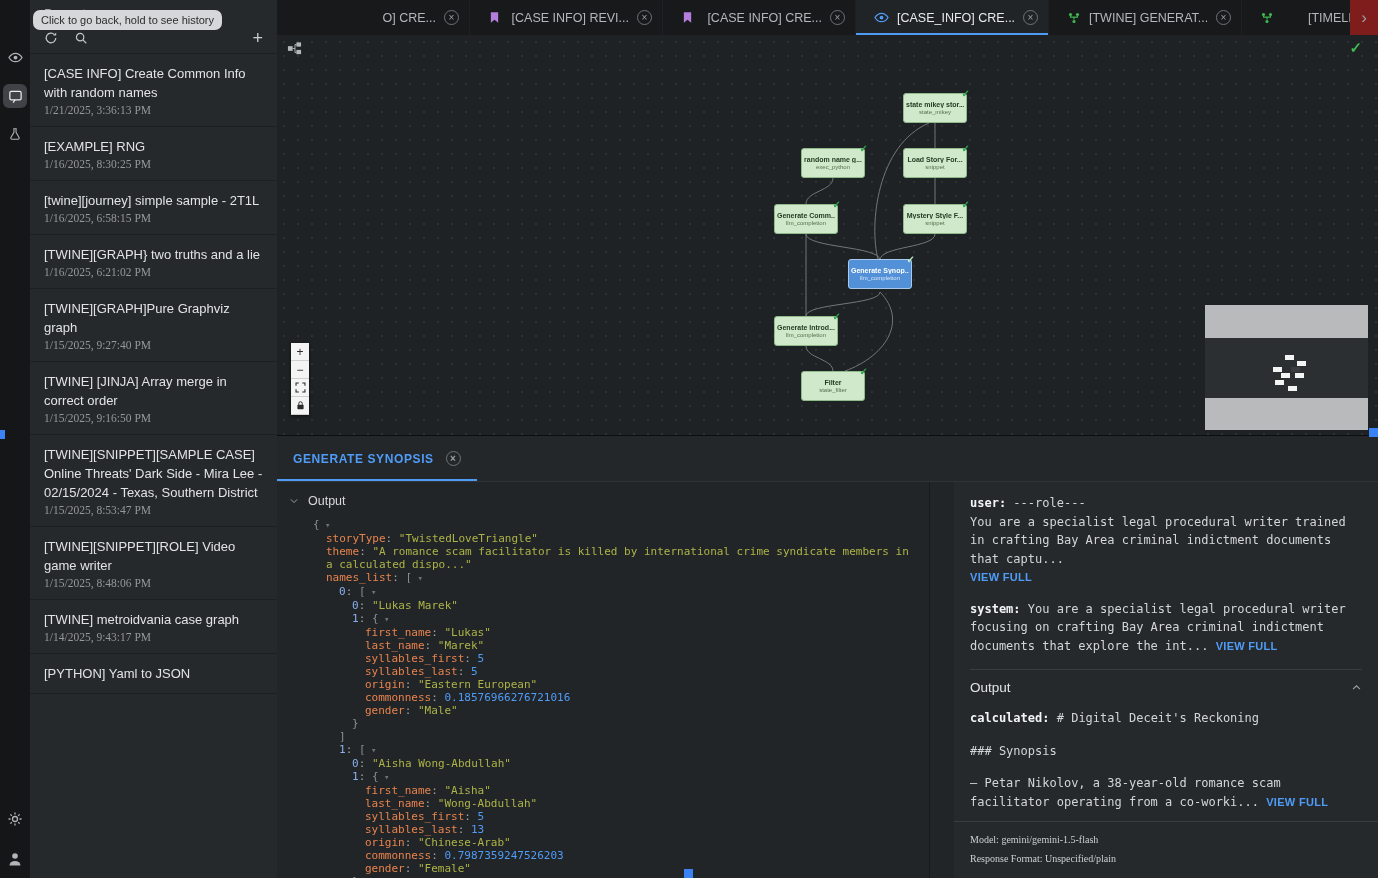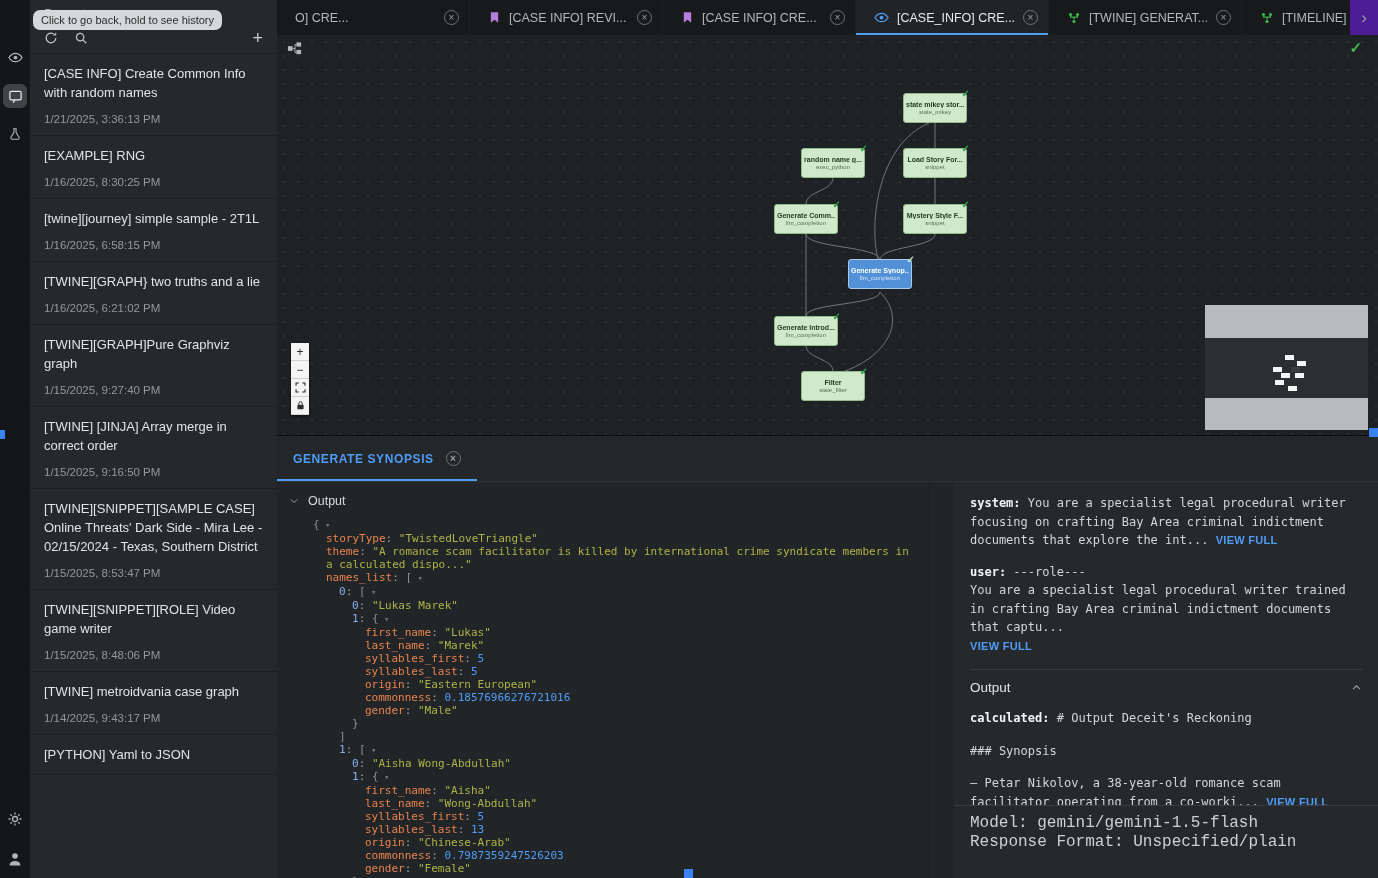--- a/index.html
+++ b/index.html
@@ -13,29 +13,29 @@
 
   
   .sidebar { position:absolute; left:30px; top:0; width:247px; height:878px; background:#26292c; display:flex; flex-direction:column; z-index:4; }
   .sb-title { padding:6px 14px 0; font-size:13px; color:#9da1a5; }
   .sb-toolbar { display:flex; align-items:center; gap:16px; padding:10px 14px 8px; color:#c2c5c8; }
   .sb-tool { display:flex; align-items:center; cursor:pointer; }
   .sb-add { margin-left:auto; font-size:18px; line-height:14px; color:#c9ccce; }
   .sb-list { flex:1; overflow:hidden; border-top:1px solid #1d2022; }
   .sitem { padding:10px 14px; border-bottom:1px solid #1d2022; cursor:pointer; }
   .sitem-title { color:#e1e3e5; font-size:13px; line-height:19px; }
-  .sitem-time { color:#94979b; font-size:11.5px; margin-top:11px; }
+  .sitem-time { color:#94979b; font-size:11.5px; margin-top:2px;font-family:Liberation Serif, serif; }
 
   .tooltip { position:absolute; left:33px; top:10px; z-index:100; background:#d6d7d8; color:#2a2c2e; font-size:11px; padding:4px 8px; border-radius:7px; white-space:nowrap; }
 
   
   .main { position:absolute; left:277px; top:0; width:1101px; height:878px; }
 
   
-  .tabbar { height:35px; background:#4c1d95; display:flex; align-items:stretch; }
+  .tabbar { height:35px; background:#7f1d1d; display:flex; align-items:stretch;text-align:right; }
   .tabs { display:flex; flex:1; overflow:hidden; }
   .tab { width:193px; flex:0 0 auto; display:flex; align-items:center; gap:8px; padding:0 10px; border-right:1px solid #1e2124; background:#17191b; color:#b4b7ba; font-size:12.5px; position:relative; cursor:pointer; }
   .tab.active { background:#202427; color:#e8eaec; }
   .tab.active::after { content:""; position:absolute; left:0; right:0; bottom:0; height:2px; background:#4f9cf7; }
   .tab-label { flex:1; white-space:nowrap; overflow:hidden; }
   .tab-icon { display:flex; }
   .icon-bookmark { color:#b57edc; }
   .icon-eye { color:#4f9cf7; }
   .icon-flow { color:#3fb950; }
   .xclose { width:15px; height:15px; flex:0 0 15px; border:1px solid #6f7377; border-radius:50%; display:inline-flex; align-items:center; justify-content:center; font-size:10px; color:#9da0a3; line-height:1; cursor:pointer; }
@@ -85,21 +85,21 @@
 
   .bp-right { flex:1; background:#26292c; display:flex; flex-direction:column; font-family:"DejaVu Sans Mono",monospace; overflow:hidden; }
   .msg-scroll { flex:1; padding:12px 16px 0; overflow:hidden; }
   .msg { font-size:12px; line-height:18.5px; color:#d3d6d9; margin-bottom:13px; }
   .msg b { color:#f2f4f6; }
   .viewfull { color:#4f9cf7; font-family:"Liberation Sans",sans-serif; font-size:11px; font-weight:bold; letter-spacing:.3px; cursor:pointer; text-decoration:none; }
   .divider { height:1px; background:#3a3d40; margin:14px 0 10px; }
   .out-head { display:flex; align-items:center; justify-content:space-between; color:#e2e4e6; font-size:13.5px; font-family:"Liberation Sans",sans-serif; margin:6px 0 14px; }
   .out-head .chev { color:#9da1a4; display:flex; cursor:pointer; }
   .gap { margin-top:14px; }
-  .bp-footer { flex:0 0 auto; border-top:1px solid #3a3d40; padding:8px 16px 26px; font-family:Liberation Mono, monospace; font-size:16px; color:#cdd0d3; line-height:19px; }
+  .bp-footer { flex:0 0 auto; border-top:1px solid #3a3d40; padding:8px 16px 10px; font-family:Liberation Serif, serif; font-size:10px; color:#cdd0d3; line-height:19px; }
 
   .handle { position:absolute; width:9px; height:9px; background:#3b82f6; z-index:120; }
 </style>
 </head>
 <body>
 
 <aside class="rail">
   <div class="rail-btn" style="top:45px">
     <svg width="15" height="15" viewBox="0 0 16 16">
         <path d="M1 8s2.8-4.5 7-4.5S15 8 15 8s-2.8 4.5-7 4.5S1 8 1 8z" fill="none" stroke="currentColor" stroke-width="1.3"></path>
@@ -443,45 +443,45 @@
             <div class="jline" style="padding-left: 52px;"><span class="tk-key">origin</span><span class="tk-punc">: </span><span class="tk-str">"Chinese-Arab"</span></div>
             <div class="jline" style="padding-left: 52px;"><span class="tk-key">commonness</span><span class="tk-punc">: </span><span class="tk-num">0.7987359247526203</span></div>
             <div class="jline" style="padding-left: 52px;"><span class="tk-key">gender</span><span class="tk-punc">: </span><span class="tk-str">"Female"</span></div>
             <div class="jline" style="padding-left: 39px;"><span class="tk-brace">}</span></div>
           </div>
       </div>
 
       <div class="bp-right">
         <div class="msg-scroll">
           <div class="msg">
-            <b>system:</b>
-            <span>You are a specialist legal procedural writer focusing on crafting Bay Area criminal indictment documents that explore the int...</span>
-            <a class="viewfull">VIEW FULL</a>
-          </div>
-          <div class="msg">
             <div>
               <b>user:</b>
               <span>---role---</span>
             </div>
             <div>You are a specialist legal procedural writer trained in crafting Bay Area criminal indictment documents that captu...</div>
+            <a class="viewfull">VIEW FULL</a>
+          </div>
+          <div class="msg">
+            <b>system:</b>
+            <span>You are a specialist legal procedural writer focusing on crafting Bay Area criminal indictment documents that explore the int...</span>
             <a class="viewfull">VIEW FULL</a>
           </div>
           <div class="divider"></div>
           <div class="out-head">
             <span>Output</span>
             <span class="chev">
               <svg width="11" height="11" viewBox="0 0 16 16">
                   <path d="M3 10.5l5-5 5 5" fill="none" stroke="currentColor" stroke-width="1.6"></path>
                 </svg>
             </span>
           </div>
           <div class="msg">
             <div>
               <b>calculated:</b>
-              <span># Output Deceit's Reckoning</span>
+              <span># Digital Deceit's Reckoning</span>
             </div>
             <div class="gap">### Synopsis</div>
             <div class="gap">
               <span>— Petar Nikolov, a 38-year-old romance scam facilitator operating from a co-worki...</span>
               <a class="viewfull">VIEW FULL</a>
             </div>
           </div>
         </div>
         <div class="bp-footer">
           <div>Model: gemini/gemini-1.5-flash</div>

